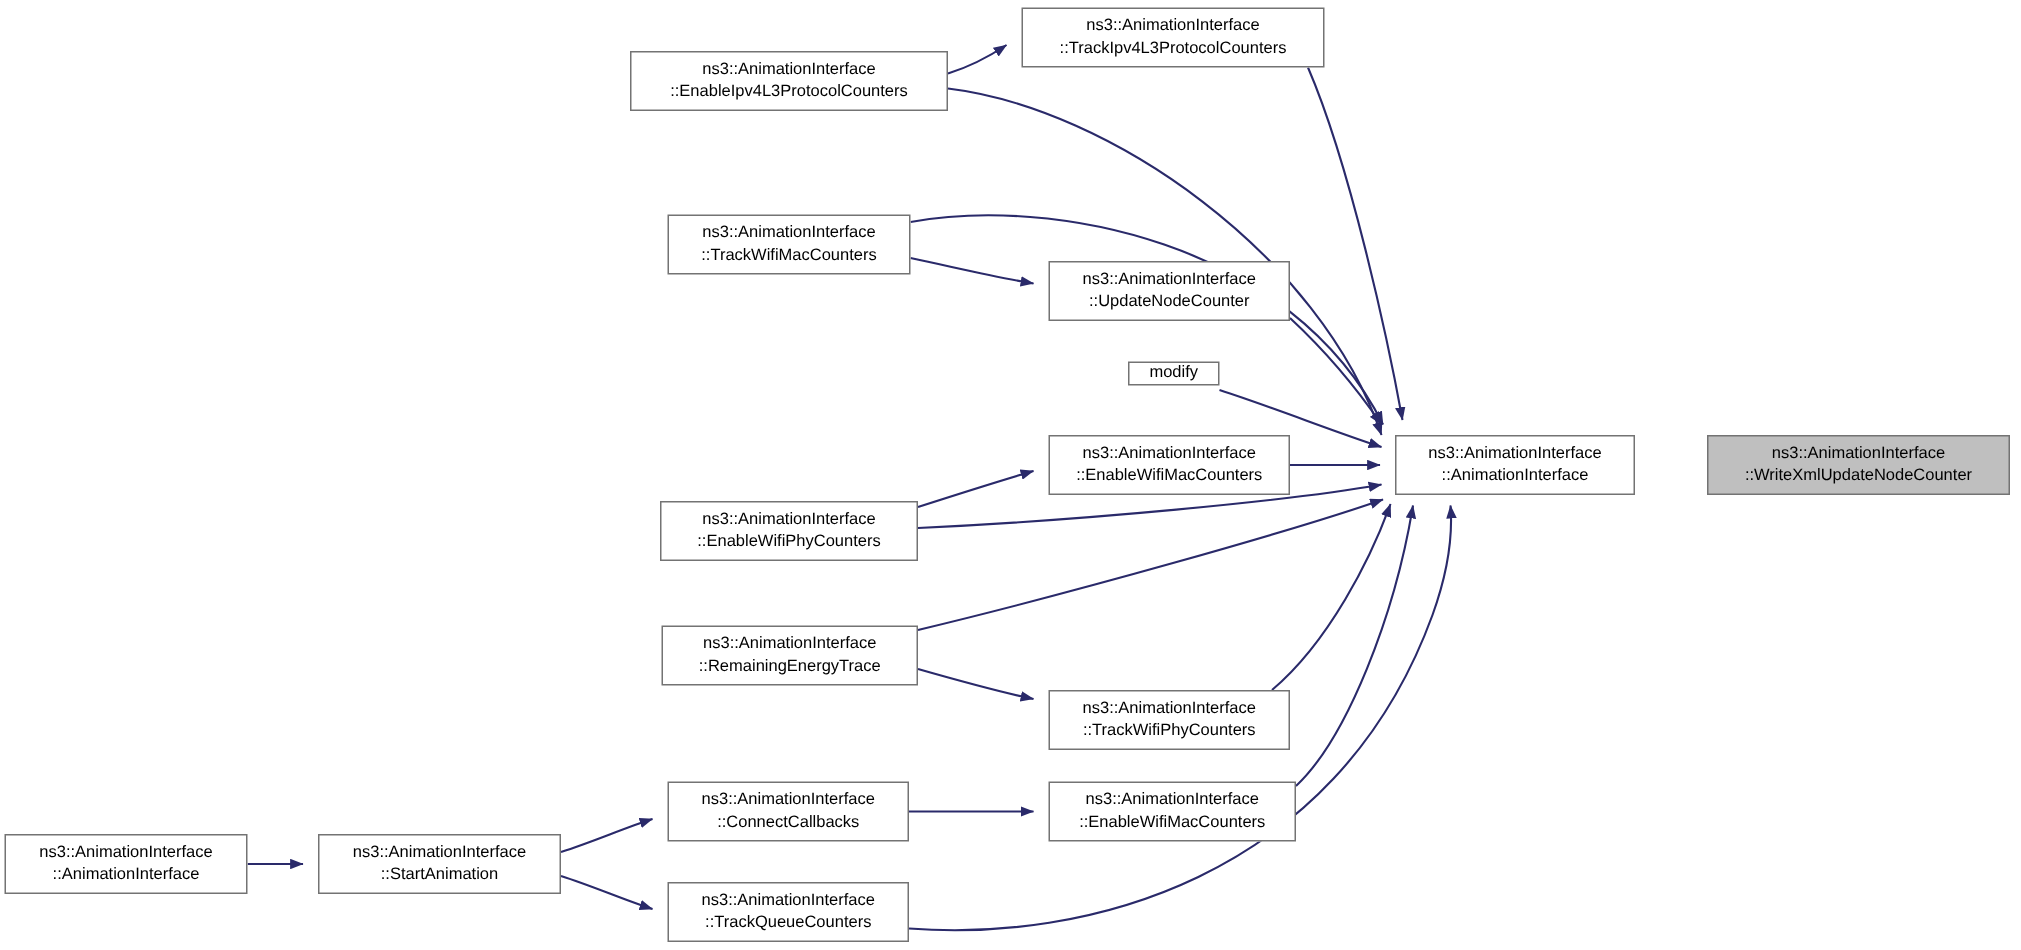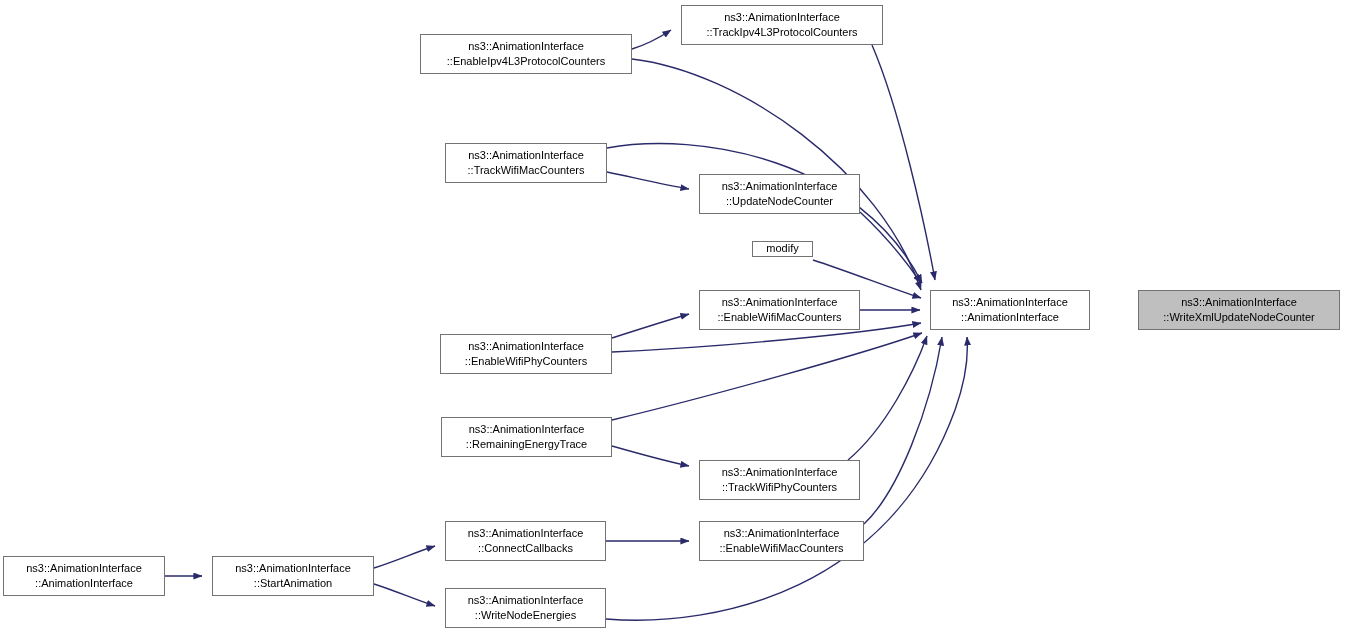--- a/index.html
+++ b/index.html
@@ -122,21 +122,21 @@
       <div class="node" style="left: 445px; top: 521px; width: 161px; height: 40px;">
         <span class="l1">ns3::AnimationInterface</span>
         <span class="l2">::ConnectCallbacks</span>
       </div>
       <div class="node" style="left: 699px; top: 521px; width: 165px; height: 40px;">
         <span class="l1">ns3::AnimationInterface</span>
         <span class="l2">::EnableWifiMacCounters</span>
       </div>
       <div class="node" style="left: 445px; top: 588px; width: 161px; height: 40px;">
         <span class="l1">ns3::AnimationInterface</span>
-        <span class="l2">::WriteNodeEnergies</span>
+        <span class="l2">::TrackQueueCounters</span>
       </div>
       <div class="node" style="left: 3px; top: 556px; width: 162px; height: 40px;">
         <span class="l1">ns3::AnimationInterface</span>
         <span class="l2">::AnimationInterface</span>
       </div>
       <div class="node" style="left: 212px; top: 556px; width: 162px; height: 40px;">
         <span class="l1">ns3::AnimationInterface</span>
         <span class="l2">::StartAnimation</span>
       </div>
       <div class="node" style="left: 930px; top: 290px; width: 160px; height: 40px;">

